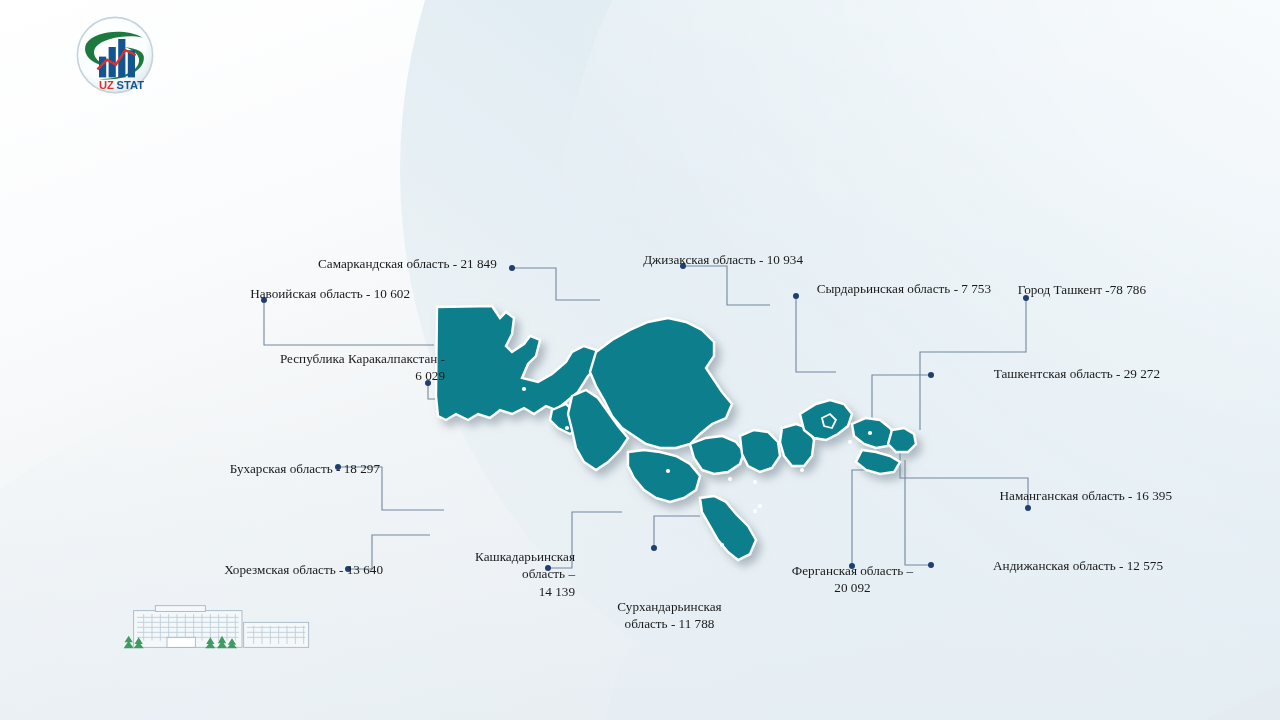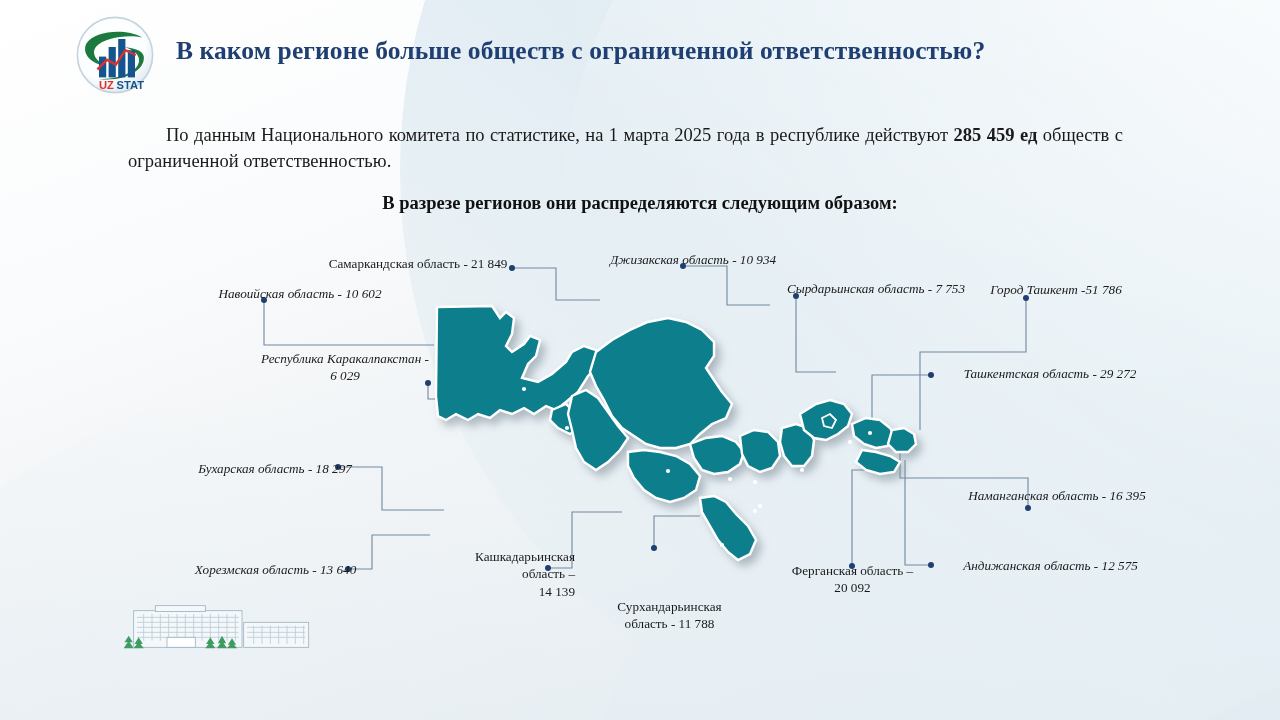--- a/index.html
+++ b/index.html
@@ -59,23 +59,23 @@
     position:absolute;left:0;top:193px;width:1280px;text-align:center;
     font-size:18.5px;font-weight:bold;color:#111;
   }
   
   #maplayer{position:absolute;left:0;top:0;width:1280px;height:720px;}
   
   .lbl{
     position:absolute;font-size:13.2px;color:#1a1a1a;line-height:1.32;
     white-space:pre-line;
   }
-  .lbl.r{text-align:center;}
+  .lbl.r{text-align:left;}
   .lbl.c{text-align:center;}
-  .lbl.l{text-align:center;font-style:italic;}
+  .lbl.l{text-align:right;}
   
   #footer{position:absolute;left:92px;top:604px;width:300px;}
   #footer-text{
     position:absolute;left:98px;top:652px;width:300px;
     font-size:11.4px;font-weight:bold;color:#123a63;line-height:1.34;
     white-space:pre-line;
   }
 </style>
 </head>
 <body>
@@ -103,25 +103,22 @@
       <rect x="30" y="52" width="9" height="26"></rect>
       <rect x="42" y="40" width="9" height="38"></rect>
       <rect x="54" y="30" width="9" height="48"></rect>
       <rect x="66" y="44" width="9" height="34"></rect>
     </g>
     <polyline points="28,68 40,56 51,62 63,44 76,50" fill="none" stroke="#e0302a" stroke-width="3"></polyline>
     <text x="30" y="92" font-family="Liberation Sans, sans-serif" font-size="14" font-weight="bold" fill="#e0302a">UZ</text>
     <text x="52" y="92" font-family="Liberation Sans, sans-serif" font-size="14" font-weight="bold" fill="#15558f">STAT</text>
   </svg>
 
-  <div id="title">В каком регионе больше обществ с ограниченной ответственностью?</div>
-
-  <div id="para"><span>По данным Национального комитета по статистике, на 1 марта 2025 года в республике действуют </span><b>285 459 ед</b><span> обществ с ограниченной ответственностью.</span></div>
-
-  <div id="subtitle">В разрезе регионов они распределяются следующим образом:</div>
+
+
 
   <svg id="maplayer" viewBox="0 0 1280 720">
     <defs>
       <filter id="mshadow" x="-20%" y="-20%" width="150%" height="150%">
         <feDropShadow dx="5" dy="6" stdDeviation="4" flood-color="#7d8c99" flood-opacity="0.55"></feDropShadow>
       </filter>
     </defs>
 
     <g stroke="#7287a0" stroke-width="1.1" fill="none">
       <polyline points="512,268 556,268 556,300 600,300"></polyline>
@@ -201,21 +198,21 @@
       <circle cx="852" cy="566" r="3"></circle>
         <circle cx="931" cy="565" r="3"></circle>
     </g>
   </svg>
 
   <div id="callouts">
       <div class="lbl r" style="left: 318px; top: 255px; width: 200px;">Самаркандская область - 21 849</div>
       <div class="lbl l" style="left: 174px; top: 285px; width: 220px; margin-left: 16px;">Навоийская область - 10 602</div>
       <div class="lbl l" style="left: 583px; top: 251px; width: 220px;">Джизакская область - 10 934</div>
       <div class="lbl l" style="left: 761px; top: 280px; width: 230px;">Сырдарьинская область - 7 753</div>
-      <div class="lbl l" style="left: 966px; top: 281px; width: 180px;">Город Ташкент -51 786</div>
+      <div class="lbl l" style="left: 966px; top: 281px; width: 180px;">Город Ташкент -78 786</div>
       <div class="lbl l" style="left: 245px; top: 350px; width: 200px;">Республика Каракалпакстан -
 6 029</div>
       <div class="lbl l" style="left: 940px; top: 365px; width: 220px;">Ташкентская область - 29 272</div>
       <div class="lbl l" style="left: 170px; top: 460px; width: 210px;">Бухарская область - 18 297</div>
       <div class="lbl l" style="left: 942px; top: 487px; width: 230px;">Наманганская область - 16 395</div>
       <div class="lbl l" style="left: 168px; top: 561px; width: 215px;">Хорезмская область - 13 640</div>
       <div class="lbl c" style="left: 430px; top: 548px; width: 145px; text-align: right;">Кашкадарьинская
 область –
 14 139</div>
       <div class="lbl c" style="left: 597px; top: 562px; width: 145px; margin-top: 36px;">Сурхандарьинская

